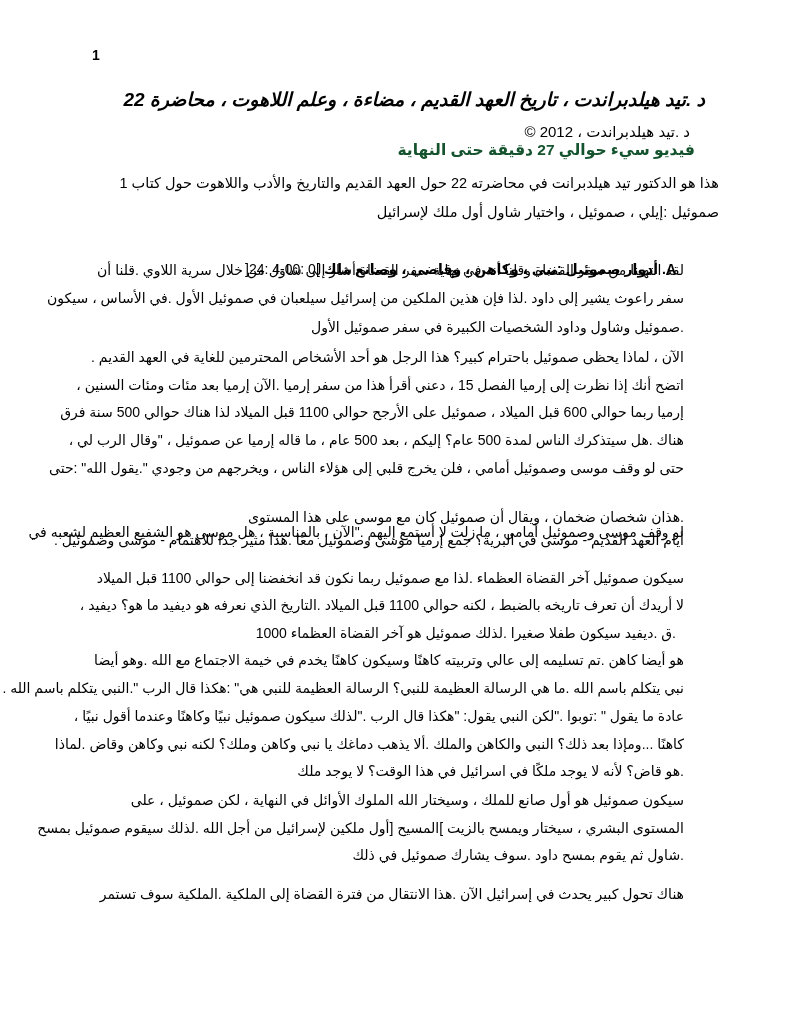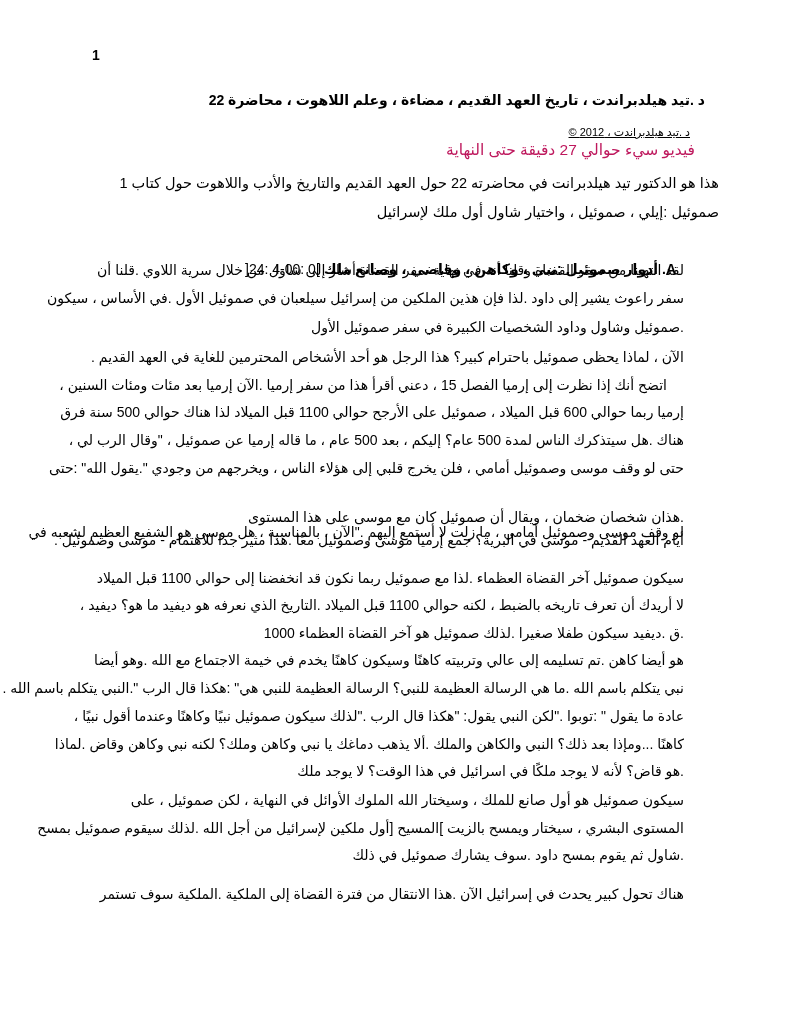--- a/index.html
+++ b/index.html
@@ -1,21 +1,21 @@
 <!DOCTYPE html>
 <html><head>
 <meta charset="utf-8">
 <style>
   html, body { margin: 0; padding: 0; background: #ffffff; }
   body { width: 791px; height: 1024px; position: relative; overflow: hidden; font-family: "Liberation Sans", "DejaVu Sans", sans-serif; color: #000; }
   .page-num { position: absolute; left: 92px; top: 47px; font-weight: bold; font-size: 14px; }
   .ln { position: absolute; direction: rtl; white-space: nowrap; font-size: 14px; line-height: 18px; text-align: right; }
-  .title { font-weight: bold; font-size: 14px; line-height: 22px; }
-  .copy { font-size: 11px; text-decoration: underline; }
-  .red { font-weight: normal; color: #be185d; font-size: 15.5px; line-height: 20px; }
+  .title { font-weight: bold; font-size: 19px; line-height: 22px; font-style: italic; }
+  .copy { font-size: 15px; }
+  .red { font-weight: bold; color: #14532d; font-size: 15.5px; line-height: 20px; }
   .bold { font-weight: bold; }
   .lead { font-size: 14.5px; }
 </style>
 </head>
 <body>
 
 <div>
   <div class="page-num">1</div>
 
   <div class="ln title" style="right:86px; top:89px;">د .تيد هيلدبراندت ، تاريخ العهد القديم ، مضاءة ، وعلم اللاهوت ، محاضرة 22</div>
@@ -28,30 +28,30 @@
   <div class="ln bold" style="right:115px; top:231px;margin-top:29px;">
     <span>A.</span>
     <span>أدوار صموئيل :نبي ، وكاهن ، وقاضي ، وصانع ملك</span>
     <span style="font-weight:normal">]0 :00-4 :24[</span>
   </div>
 
   <div class="ln" style="right:107px; top:261px;">لقد انتهينا من سفر القضاة وقلنا أنه في نهاية سفر القضاة أشار إلى شاول من خلال سرية اللاوي .قلنا أن</div>
   <div class="ln" style="right:107px; top:289px;">سفر راعوث يشير إلى داود .لذا فإن هذين الملكين من إسرائيل سيلعبان في صموئيل الأول .في الأساس ، سيكون</div>
   <div class="ln" style="right:107px; top:318px;text-align:right;">.صموئيل وشاول وداود الشخصيات الكبيرة في سفر صموئيل الأول</div>
   <div class="ln" style="right:107px; top:348px;">الآن ، لماذا يحظى صموئيل باحترام كبير؟ هذا الرجل هو أحد الأشخاص المحترمين للغاية في العهد القديم .</div>
-  <div class="ln" style="right:124px; top:376px;">اتضح أنك إذا نظرت إلى إرميا الفصل 15 ، دعني أقرأ هذا من سفر إرميا .الآن إرميا بعد مئات ومئات السنين ،</div>
+  <div class="ln" style="right:107px; top:376px;">اتضح أنك إذا نظرت إلى إرميا الفصل 15 ، دعني أقرأ هذا من سفر إرميا .الآن إرميا بعد مئات ومئات السنين ،</div>
   <div class="ln" style="right:107px; top:403px;">إرميا ربما حوالي 600 قبل الميلاد ، صموئيل على الأرجح حوالي 1100 قبل الميلاد لذا هناك حوالي 500 سنة فرق</div>
   <div class="ln" style="right:107px; top:431px;">هناك .هل سيتذكرك الناس لمدة 500 عام؟ إليكم ، بعد 500 عام ، ما قاله إرميا عن صموئيل ، "وقال الرب لي ،</div>
   <div class="ln" style="right:107px; top:459px;">حتى لو وقف موسى وصموئيل أمامي ، فلن يخرج قلبي إلى هؤلاء الناس ، ويخرجهم من وجودي ".يقول الله" :حتى</div>
   <div class="ln" style="right:107px; top:487px;margin-top:36px;">لو وقف موسى وصموئيل أمامي ، ما زلت لا أستمع إليهم ."الآن ، بالمناسبة ، هل موسى هو الشفيع العظيم لشعبه في</div>
   <div class="ln" style="right:107px; top:513px;margin-top:18px;">أيام العهد القديم - موسى في البرية؟ جمع إرميا موسى وصموئيل معًا .هذا مثير جدا للاهتمام - موسى وصموئيل .</div>
   <div class="ln" style="right:107px; top:508px;">.هذان شخصان ضخمان ، ويقال أن صموئيل كان مع موسى على هذا المستوى</div>
   <div class="ln" style="right:107px; top:569px;">سيكون صموئيل آخر القضاة العظماء .لذا مع صموئيل ربما نكون قد انخفضنا إلى حوالي 1100 قبل الميلاد</div>
   <div class="ln" style="right:107px; top:596px;">لا أريدك أن تعرف تاريخه بالضبط ، لكنه حوالي 1100 قبل الميلاد .التاريخ الذي نعرفه هو ديفيد ما هو؟ ديفيد ،</div>
-  <div class="ln" style="right:107px; top:624px;">.ق .ديفيد سيكون طفلا صغيرا .لذلك صموئيل هو آخر القضاة العظماء 1000</div>
+  <div class="ln" style="right:115px; top:624px;">.ق .ديفيد سيكون طفلا صغيرا .لذلك صموئيل هو آخر القضاة العظماء 1000</div>
   <div class="ln" style="right:107px; top:651px;">هو أيضا كاهن .تم تسليمه إلى عالي وتربيته كاهنًا وسيكون كاهنًا يخدم في خيمة الاجتماع مع الله .وهو أيضا</div>
   <div class="ln" style="right:107px; top:679px;">نبي يتكلم باسم الله .ما هي الرسالة العظيمة للنبي؟ الرسالة العظيمة للنبي هي" :هكذا قال الرب ".النبي يتكلم باسم الله .</div>
   <div class="ln" style="right:107px; top:707px;">عادة ما يقول " :توبوا ."لكن النبي يقول: "هكذا قال الرب ."لذلك سيكون صموئيل نبيًا وكاهنًا وعندما أقول نبيًا ،</div>
   <div class="ln" style="right:107px; top:735px;">كاهنًا ...ومإذا بعد ذلك؟ النبي والكاهن والملك .ألا يذهب دماغك يا نبي وكاهن وملك؟ لكنه نبي وكاهن وقاض .لماذا</div>
   <div class="ln" style="right:107px; top:762px;">.هو قاض؟ لأنه لا يوجد ملكًا في اسرائيل في هذا الوقت؟ لا يوجد ملك</div>
   <div class="ln" style="right:107px; top:791px;">سيكون صموئيل هو أول صانع للملك ، وسيختار الله الملوك الأوائل في النهاية ، لكن صموئيل ، على</div>
   <div class="ln" style="right:107px; top:819px;">المستوى البشري ، سيختار ويمسح بالزيت ]المسيح [أول ملكين لإسرائيل من أجل الله .لذلك سيقوم صموئيل بمسح</div>
   <div class="ln" style="right:107px; top:846px;">.شاول ثم يقوم بمسح داود .سوف يشارك صموئيل في ذلك</div>
   <div class="ln" style="right:107px; top:874px;margin-top:11px;">هناك تحول كبير يحدث في إسرائيل الآن .هذا الانتقال من فترة القضاة إلى الملكية .الملكية سوف تستمر</div>
 </div>

